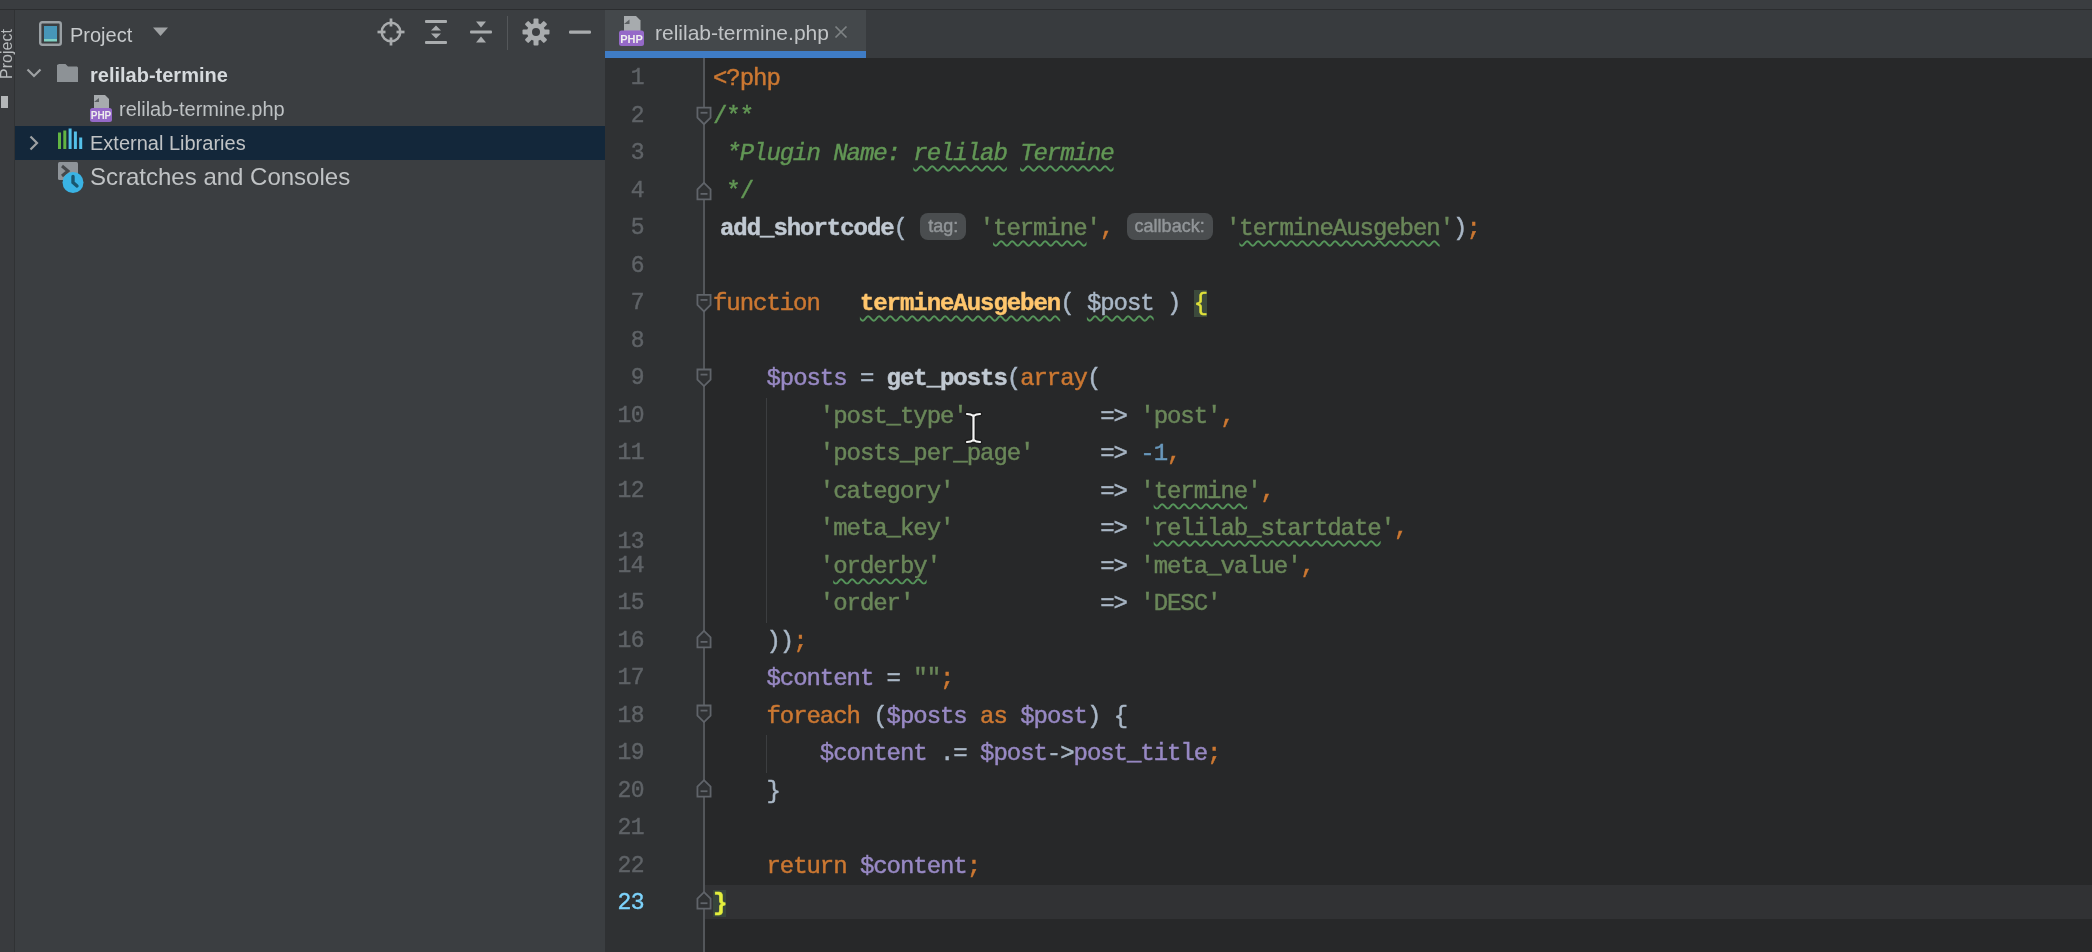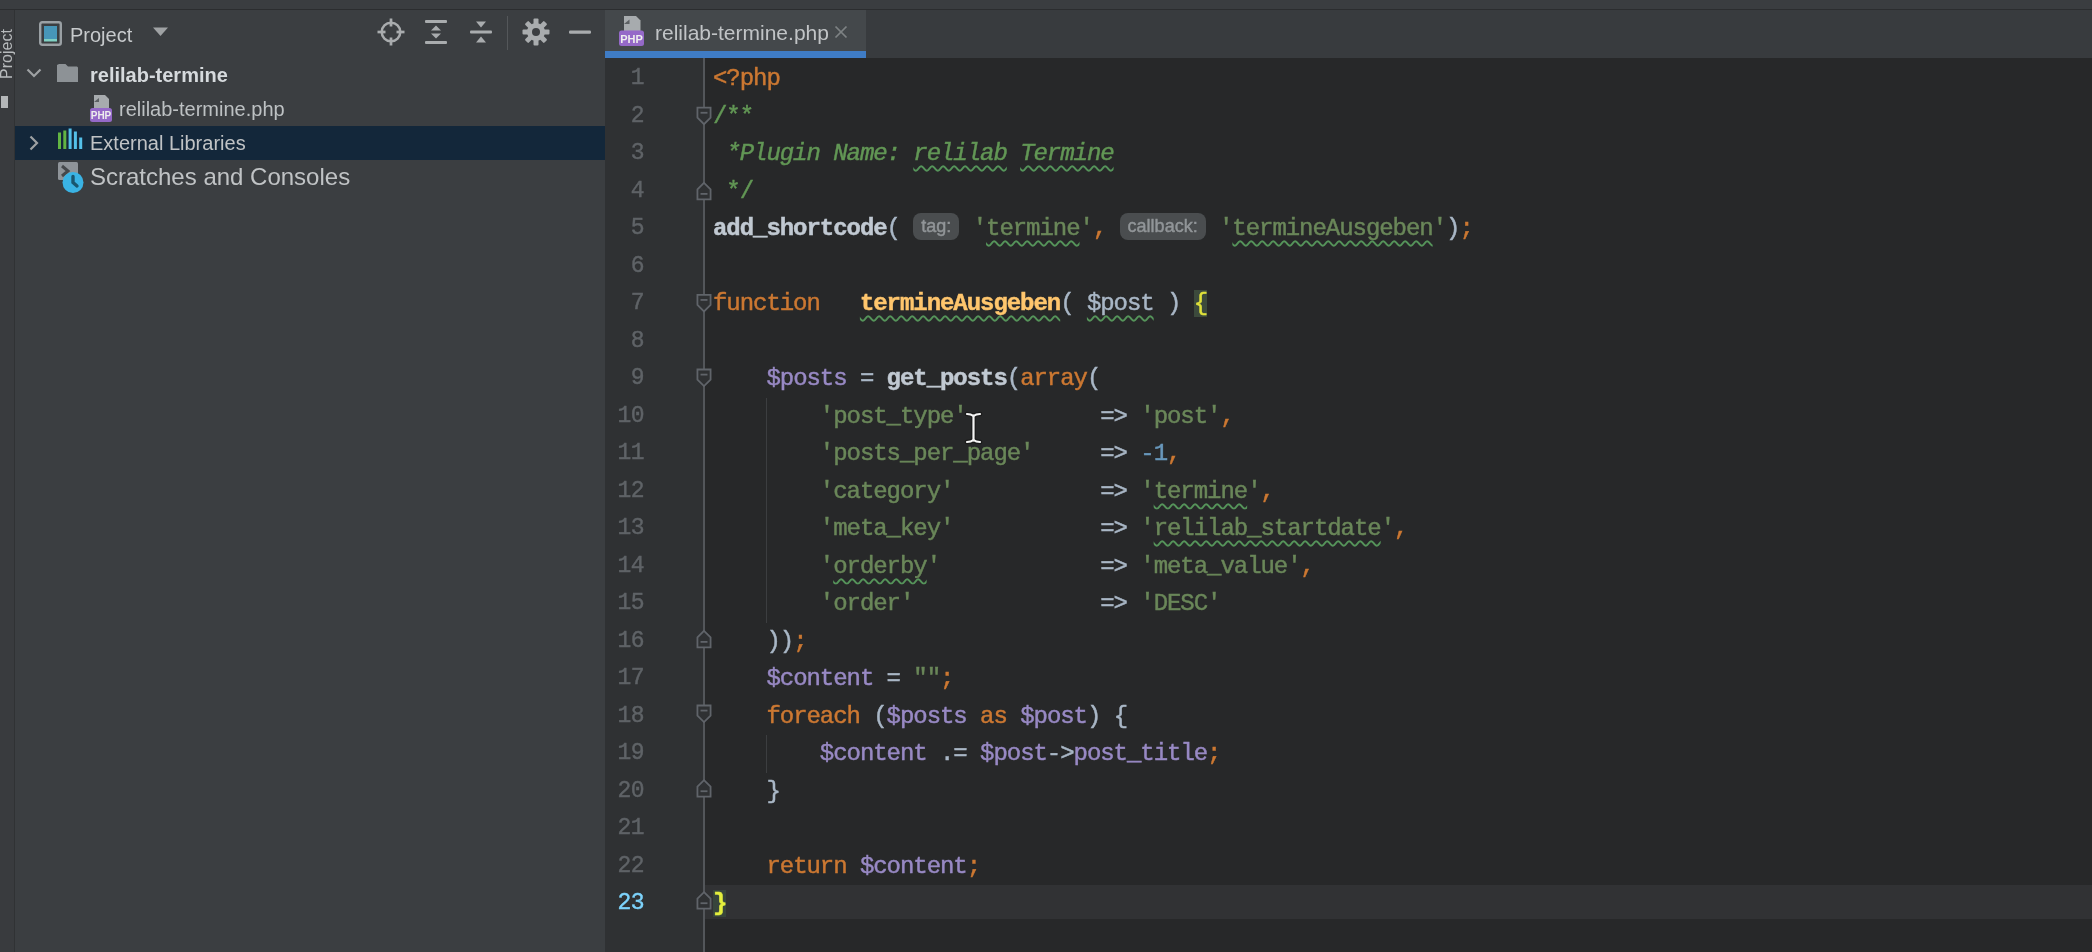--- a/index.html
+++ b/index.html
@@ -52,42 +52,42 @@
 <div class="ln" style="top:135px;">3</div>
 <div class="ln" style="top:172.5px;">4</div>
 <div class="ln" style="top:210px;">5</div>
 <div class="ln" style="top:247.5px;">6</div>
 <div class="ln" style="top:285px;">7</div>
 <div class="ln" style="top:322.5px;">8</div>
 <div class="ln" style="top:360px;">9</div>
 <div class="ln" style="top:397.5px;">10</div>
 <div class="ln" style="top:435px;">11</div>
 <div class="ln" style="top:472.5px;">12</div>
-<div class="ln" style="top:510px;">13</div>
+<div class="ln" style="top:524px;">13</div>
 <div class="ln" style="top:547.5px;">14</div>
 <div class="ln" style="top:585px;">15</div>
 <div class="ln" style="top:622.5px;">16</div>
 <div class="ln" style="top:660px;">17</div>
 <div class="ln" style="top:697.5px;">18</div>
 <div class="ln" style="top:735px;">19</div>
 <div class="ln" style="top:772.5px;">20</div>
 <div class="ln" style="top:810px;">21</div>
 <div class="ln" style="top:847.5px;">22</div>
 <div class="ln" style="top:885px;color:#7dd3fc;">23</div>
 </div>
 
 <div class="guide" style="left:766px;top:398px;height:225px;"></div>
 <div class="guide" style="left:766px;top:735px;height:38px;"></div>
 
 <div id="code">
 <div class="cl" style="top:60px;"><span class="pn">&lt;?php</span></div>
 <div class="cl" style="top:97.5px;"><span class="cm">/**</span></div>
 <div class="cl" style="top:135px;"><span class="cm"> <i>*Plugin Name: <span class="wv">relilab</span> <span class="wv">Termine</span></i></span></div>
 <div class="cl" style="top:172.5px;"><span class="cm"> */</span></div>
-<div class="cl" style="top:210px;"><span class="fc">add_shortcode</span>( <span class="pill">tag:</span> <span class="st">'<span class="wv">termine</span>'</span><span class="kw">,</span> <span class="pill">callback:</span> <span class="st">'<span class="wv">termineAusgeben</span>'</span>)<span class="kw">;</span></div>
+<div class="cl" style="top:210px;margin-left:7px;"><span class="fc">add_shortcode</span>( <span class="pill">tag:</span> <span class="st">'<span class="wv">termine</span>'</span><span class="kw">,</span> <span class="pill">callback:</span> <span class="st">'<span class="wv">termineAusgeben</span>'</span>)<span class="kw">;</span></div>
 <div class="cl" style="top:285px;"><span class="kw">function</span>   <span class="fd"><span class="wv">termineAusgeben</span></span>( <span class="wv2 wv">$post</span> ) <span style="background:#3c4a3c;color:#dfe13a;">{</span></div>
 <div class="cl" style="top:360px;">    <span class="vr">$posts</span> = <span class="fc">get_posts</span>(<span class="kw">array</span>(</div>
 <div class="cl" style="top:397.5px;">        <span class="st">'post_type'</span>          =&gt; <span class="st">'post'</span><span class="kw">,</span></div>
 <div class="cl" style="top:435px;">        <span class="st">'posts_per_page'</span>     =&gt; <span class="num">-1</span><span class="kw">,</span></div>
 <div class="cl" style="top:472.5px;">        <span class="st">'category'</span>           =&gt; <span class="st">'<span class="wv">termine</span>'</span><span class="kw">,</span></div>
 <div class="cl" style="top:510px;">        <span class="st">'meta_key'</span>           =&gt; <span class="st">'<span class="wv">relilab_startdate</span>'</span><span class="kw">,</span></div>
 <div class="cl" style="top:547.5px;">        <span class="st">'<span class="wv">orderby</span>'</span>            =&gt; <span class="st">'meta_value'</span><span class="kw">,</span></div>
 <div class="cl" style="top:585px;">        <span class="st">'order'</span>              =&gt; <span class="st">'DESC'</span></div>
 <div class="cl" style="top:622.5px;">    ))<span class="kw">;</span></div>
 <div class="cl" style="top:660px;">    <span class="vr">$content</span> = <span class="st">""</span><span class="kw">;</span></div>

